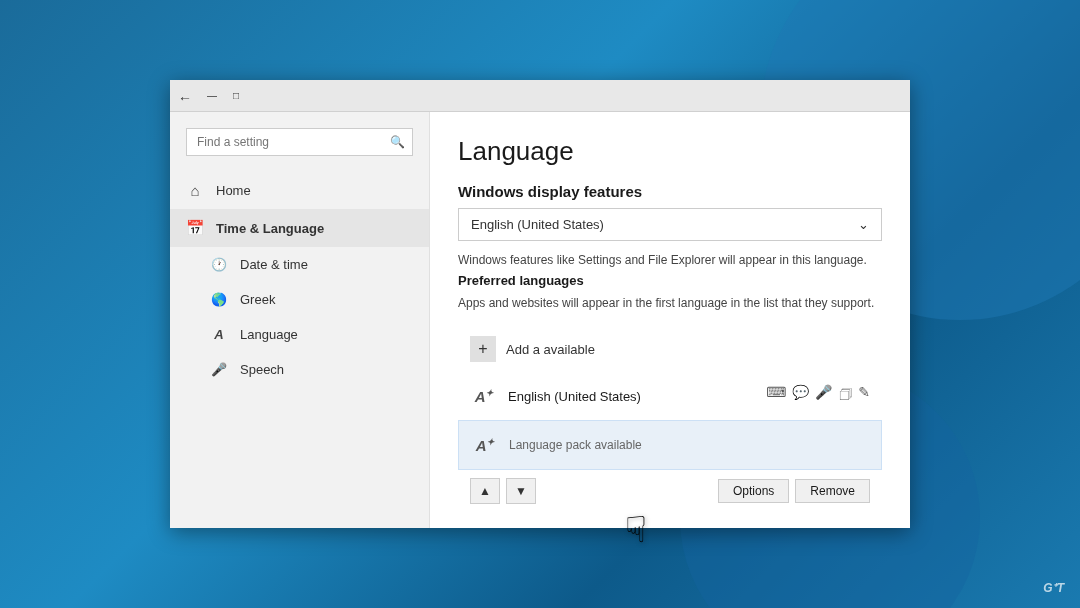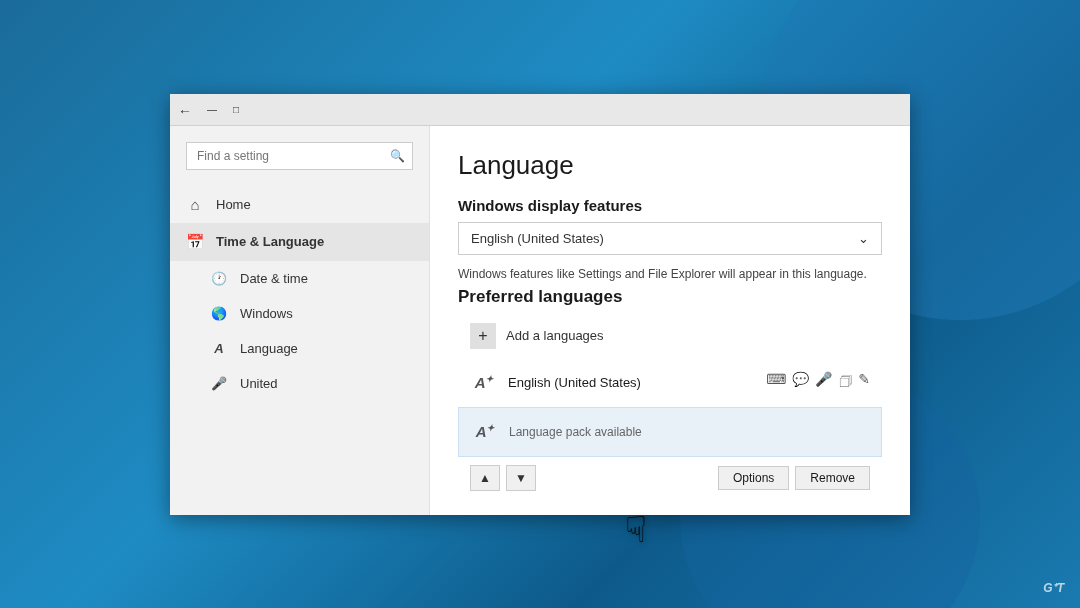--- a/index.html
+++ b/index.html
@@ -190,21 +190,21 @@
     }
 
     .display-language-info {
       font-size: 12px;
       color: #444;
       margin-bottom: 4px;
       line-height: 1.5;
     }
 
     .preferred-title {
-      font-size: 17px;
+      font-size: 13px;
       font-weight: 600;
       color: #1a1a1a;
       margin-bottom: 6px;
     }
 
     .preferred-desc {
       font-size: 12px;
       color: #444;
       margin-bottom: 14px;
       line-height: 1.5;
@@ -383,53 +383,54 @@
         <span>Time &amp; Language</span>
       </div>
 
       <div class="nav-item" style="padding-left:40px;">
         <span class="nav-icon" style="font-size:13px;">🕐</span>
         <span>Date &amp; time</span>
       </div>
 
       <div class="nav-item" style="padding-left:40px;">
         <span class="nav-icon" style="font-size:13px;">🌎</span>
-        <span>Windows</span>
+        <span>Greek</span>
       </div>
 
       <div class="nav-item" style="padding-left:40px;">
         <span class="nav-icon" style="font-size:13px; font-weight:bold; font-style:italic;">A</span>
         <span>Language</span>
       </div>
 
       <div class="nav-item" style="padding-left:40px;">
         <span class="nav-icon" style="font-size:13px;">🎤</span>
-        <span>United</span>
+        <span>Speech</span>
       </div>
 
     </div>
 
     <div class="main-panel">
 
       <h1 class="page-title">Language</h1>
 
       <div class="section-title">Windows display features</div>
 
       <div class="display-language-dropdown">
         <span>English (United States)</span>
         <span>⌄</span>
       </div>
 
       <p class="display-language-info">Windows features like Settings and File Explorer will appear in this language.</p>
 
       <div class="preferred-title">Preferred languages</div>
+      <p class="preferred-desc">Apps and websites will appear in the first language in the list that they support.</p>
 
       <div class="add-language">
         <div class="add-btn">+</div>
-        <span>Add a languages</span>
+        <span>Add a available</span>
       </div>
 
       <div class="lang-item">
         <div class="lang-icon">
           <span style="font-size:15px; font-weight:bold; font-style:italic; color:#555;">A<span style="font-size:9px; vertical-align:super;">✦</span></span>
         </div>
         <div class="lang-info">
           <div class="lang-name">English (United States)</div>
         </div>
         <div class="lang-features">

